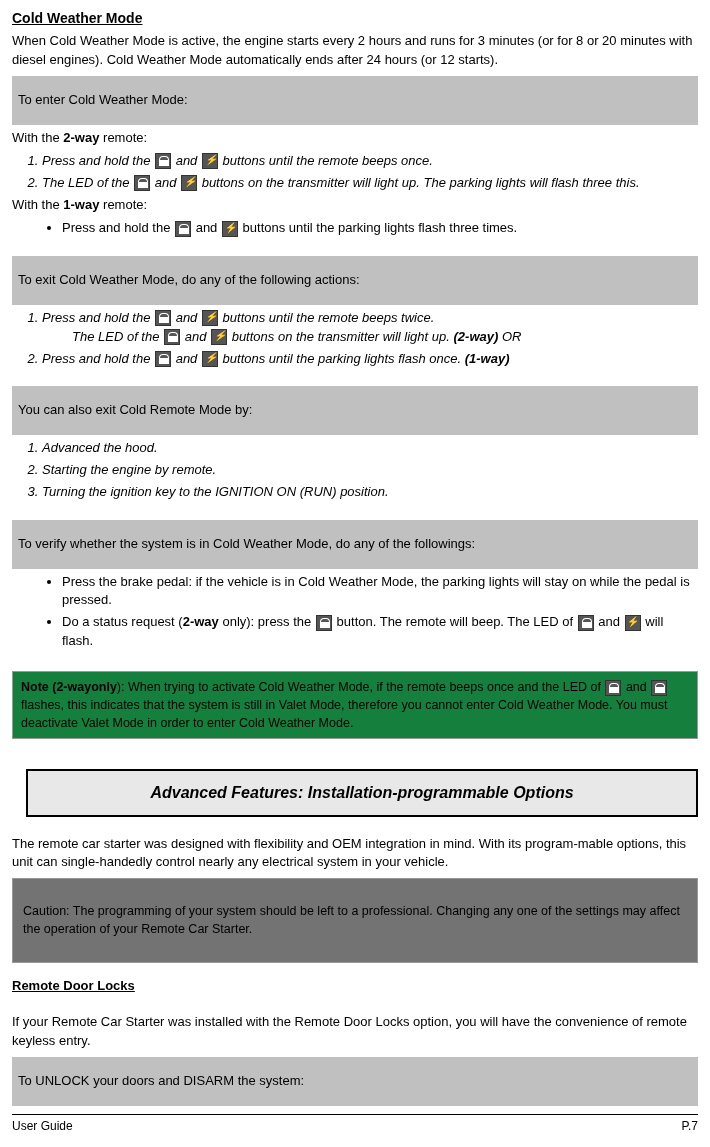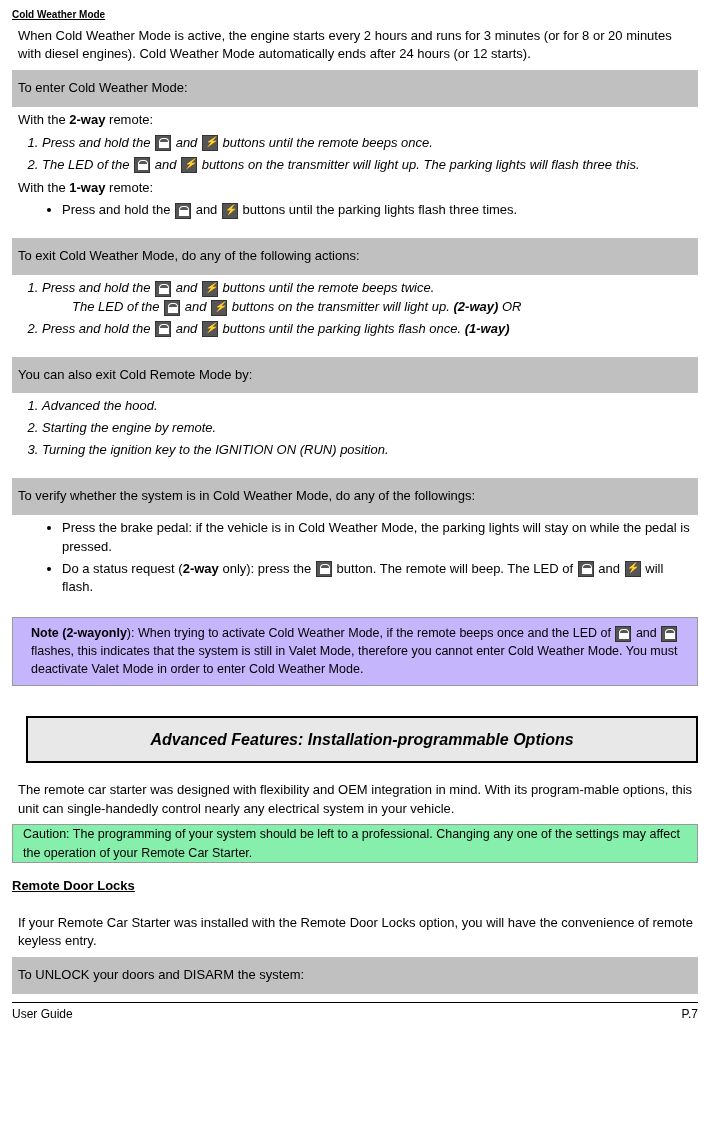--- a/index.html
+++ b/index.html
@@ -6,35 +6,35 @@
     body {
       font-family: Arial, sans-serif;
       font-size: 13px;
       color: #000;
       background: #fff;
       width: 710px;
       padding: 8px 12px;
       line-height: 1.45;
     }
     h2 {
-      font-size: 10px;
+      font-size: 14px;
       font-weight: bold;
       text-decoration: underline;
       margin-bottom: 4px;
     }
     h3 {
       font-size: 13px;
       font-weight: bold;
       text-decoration: underline;
       margin-bottom: 18px;
     }
-    p { margin-bottom: 4px; margin-left: 6px; }
+    p { margin-bottom: 4px; }
     .section-header {
       background: #c0c0c0;
-      padding: 9px 6px;
+      padding: 15px 6px;
       font-weight: normal;
       font-size: 13px;
       margin: 6px 0 4px 0;
     }
     ol { margin-left: 30px; margin-bottom: 4px; font-style: italic; }
     ol li { margin-bottom: 3px; }
     ul { margin-left: 50px; margin-bottom: 4px; list-style-type: disc; }
     ul li { margin-bottom: 3px; }
     .btn-icon {
       display: inline-block;
@@ -75,41 +75,41 @@
       content: '⚡';
       color: #ff0;
       font-size: 10px;
       position: absolute;
       top: 1px;
       left: 2px;
       line-height: 1;
     }
     .note-box {
       border: 1px solid #999;
-      background: #c4b5fd;
-      padding: 6px 18px;
+      background: #15803d;
+      padding: 6px 8px;
       margin: 8px 0;
       font-size: 12.5px;
     }
     .advanced-box {
       border: 2px solid #000;
       background: #e8e8e8;
       padding: 10px 14px;
       margin: 14px 0 10px 14px;
       text-align: center;
     }
     .advanced-box .title {
       font-size: 16px;
       font-weight: bold;
       font-style: italic;
     }
     .caution-box {
       border: 1px solid #999;
-      background: #86efac;
-      padding: 0 10px;
+      background: #737373;
+      padding: 23px 10px;
       margin: 6px 0;
       font-size: 12.5px;
     }
     .footer-bar {
       border-top: 1px solid #000;
       margin-top: 8px;
       padding-top: 3px;
       display: flex;
       justify-content: space-between;
       font-size: 12px;

